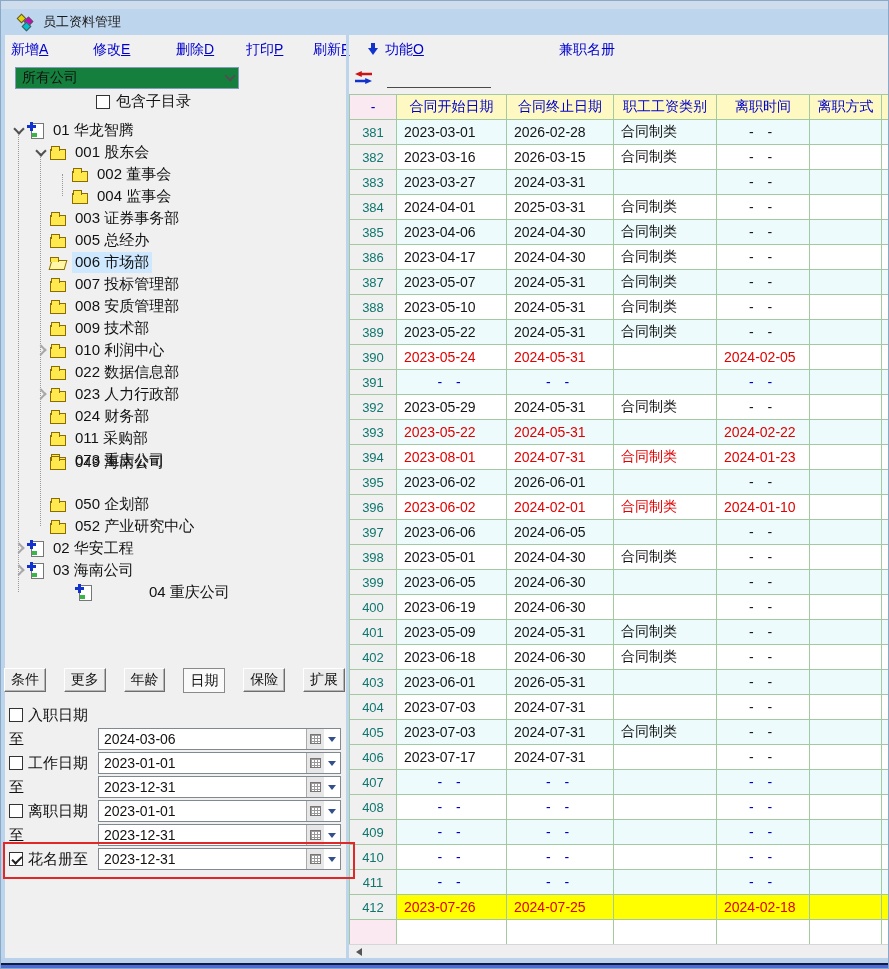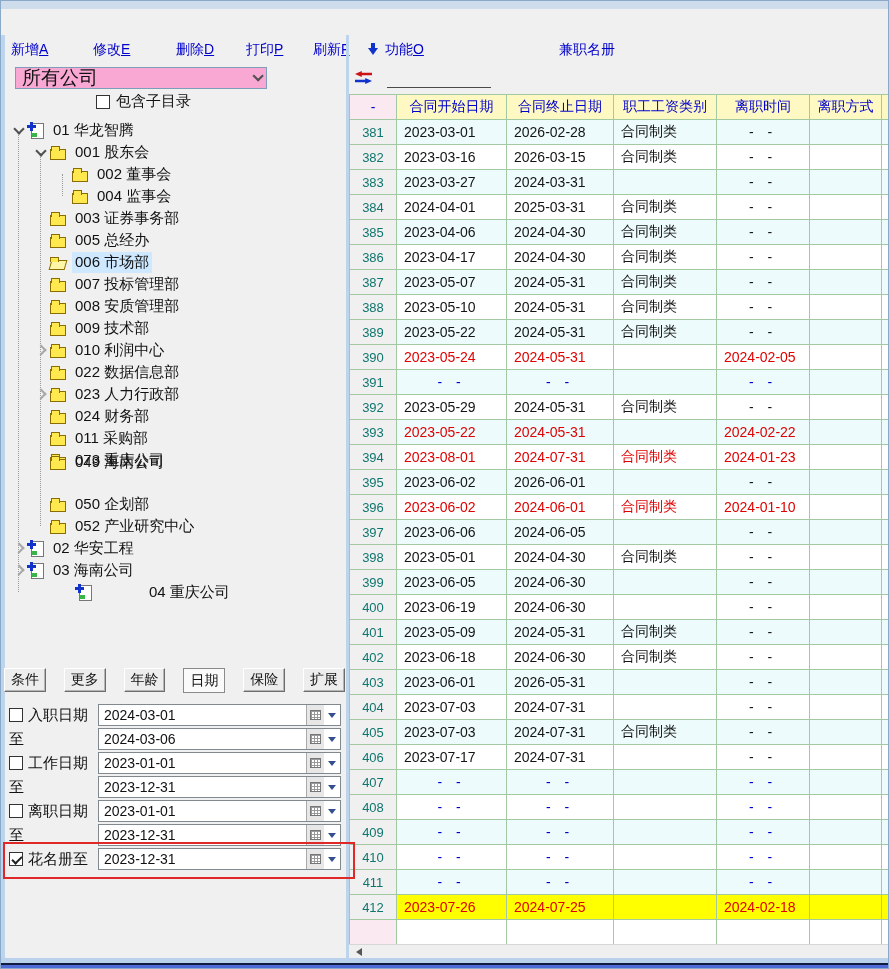--- a/index.html
+++ b/index.html
@@ -30,21 +30,21 @@
   .dn-arrow::after { content:''; position:absolute; left:0; top:5px; border-left:5px solid transparent; border-right:5px solid transparent; border-top:7px solid #1133cc; }
 
   
   .swap-icon { position:relative; display:inline-block; width:17px; height:13px; }
   .swap-icon::before { content:''; position:absolute; left:0; top:0; width:17px; height:6px; background:#cc1414;
     clip-path:polygon(0 50%,40% 0,40% 28%,100% 28%,100% 72%,40% 72%,40% 100%); }
   .swap-icon::after { content:''; position:absolute; left:0; top:7px; width:17px; height:6px; background:#1133cc;
     clip-path:polygon(100% 50%,60% 0,60% 28%,0 28%,0 72%,60% 72%,60% 100%); }
 
   
-  .company-select { left:14px; top:66px; width:252px; height:22px; background:#f9a8d4; border:1px solid #7f9db9; display:flex; align-items:center; padding:0 6px; font-size:19px; color:#111; }
+  .company-select { left:14px; top:66px; width:224px; height:22px; background:#15803d; border:1px solid #7f9db9; display:flex; align-items:center; padding:0 6px; font-size:14px; color:#111; }
   .company-select .dd { margin-left:auto; width:8px; height:8px; border-right:2px solid #505050; border-bottom:2px solid #505050; transform:rotate(45deg) translateY(-3px); }
   .subdir { left:95px; top:91px; display:flex; align-items:center; gap:6px; font-size:15px; color:#111; }
   .cb { width:14px; height:14px; background:#fff; border:1px solid #333; position:relative; flex:none; }
   .cb.checked::after { content:''; position:absolute; left:2px; top:3px; width:8px; height:4px; border-left:2px solid #222; border-bottom:2px solid #222; transform:rotate(-45deg); }
 
   
   .tree { left:4px; top:118px; width:341px; height:492px; }
   .tree-item { position:absolute; height:22px; display:flex; align-items:center; font-size:15px; color:#111; white-space:nowrap; }
   .chev, .chev-spacer { width:16px; height:16px; position:relative; flex:none; }
   .chev-open::before { content:''; position:absolute; left:4px; top:3px; width:6px; height:6px; border-right:2px solid #505050; border-bottom:2px solid #505050; transform:rotate(45deg); }
@@ -97,20 +97,28 @@
 
   .hscroll { left:348px; top:943px; width:541px; height:14px; background:#efefef; border-top:1px solid #d6d6d6; display:flex; align-items:center; padding-left:7px; }
   .hs-arrow { width:0; height:0; border-top:4px solid transparent; border-bottom:4px solid transparent; border-right:6px solid #555; }
 </style>
 </head>
 <body>
 
 <div class="window">
   <div class="abs frame-top"></div>
 
+  <div class="abs titlebar">
+    <span class="app-icon">
+        <i class="d1"></i>
+        <i class="d2"></i>
+        <i class="d3"></i>
+      </span>
+    <span>员工资料管理</span>
+  </div>
 
   <div class="abs toolbar">
       <span class="tb-item" style="left: 10px;">新增<u>A</u></span>
       <span class="tb-item" style="left: 92px;">修改<u>E</u></span>
       <span class="tb-item" style="left: 175px;">删除<u>D</u></span>
       <span class="tb-item" style="left: 245px;">打印<u>P</u></span>
       <span class="tb-item" style="left: 312px;">刷新<u>F</u></span>
       <span class="tb-item" style="left: 367px;"><span class="dn-arrow"></span>功能<u>O</u></span>
       <span class="tb-item" style="left: 558px;">兼职名册</span>
     </div>
@@ -261,27 +269,20 @@
       <button class="tab">保险</button>
       <button class="tab">扩展</button>
     </div>
 
   <div class="abs filter-rows">
       <div class="f-row" style="top: 0px;">
         <span class="f-lab">
           <span class="cb"></span>
           <span>入职日期</span>
         </span>
-        <div class="f-input">
-          <span>2024-03-01</span>
-          <span class="cal-btn">
-            <span class="cal-glyph"></span>
-          </span>
-          <span class="dd2"></span>
-        </div>
       </div>
       <div class="f-row" style="top: 24px;">
         <span class="f-lab">
           <span>至</span>
         </span>
         <div class="f-input">
           <span>2024-03-06</span>
           <span class="cal-btn">
             <span class="cal-glyph"></span>
           </span>
@@ -468,21 +469,21 @@
       <div class="cell"></div>
       <div class="cell num">395</div>
       <div class="cell zeb">2023-06-02</div>
       <div class="cell zeb">2026-06-01</div>
       <div class="cell zeb"></div>
       <div class="cell zeb dash">- -</div>
       <div class="cell zeb"></div>
       <div class="cell zeb"></div>
       <div class="cell num">396</div>
       <div class="cell red">2023-06-02</div>
-      <div class="cell red">2024-06-01</div>
+      <div class="cell red">2024-02-01</div>
       <div class="cell red">合同制类</div>
       <div class="cell red">2024-01-10</div>
       <div class="cell"></div>
       <div class="cell"></div>
       <div class="cell num">397</div>
       <div class="cell zeb">2023-06-06</div>
       <div class="cell zeb">2024-06-05</div>
       <div class="cell zeb"></div>
       <div class="cell zeb dash">- -</div>
       <div class="cell zeb"></div>

